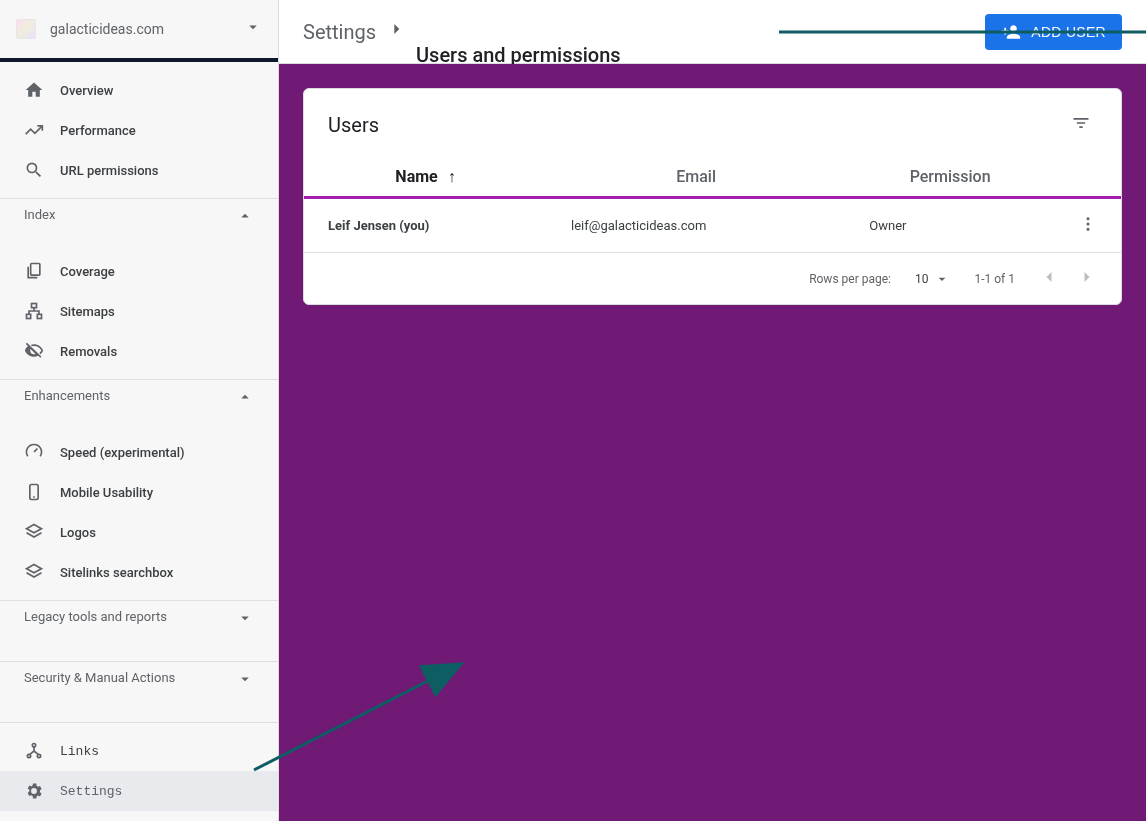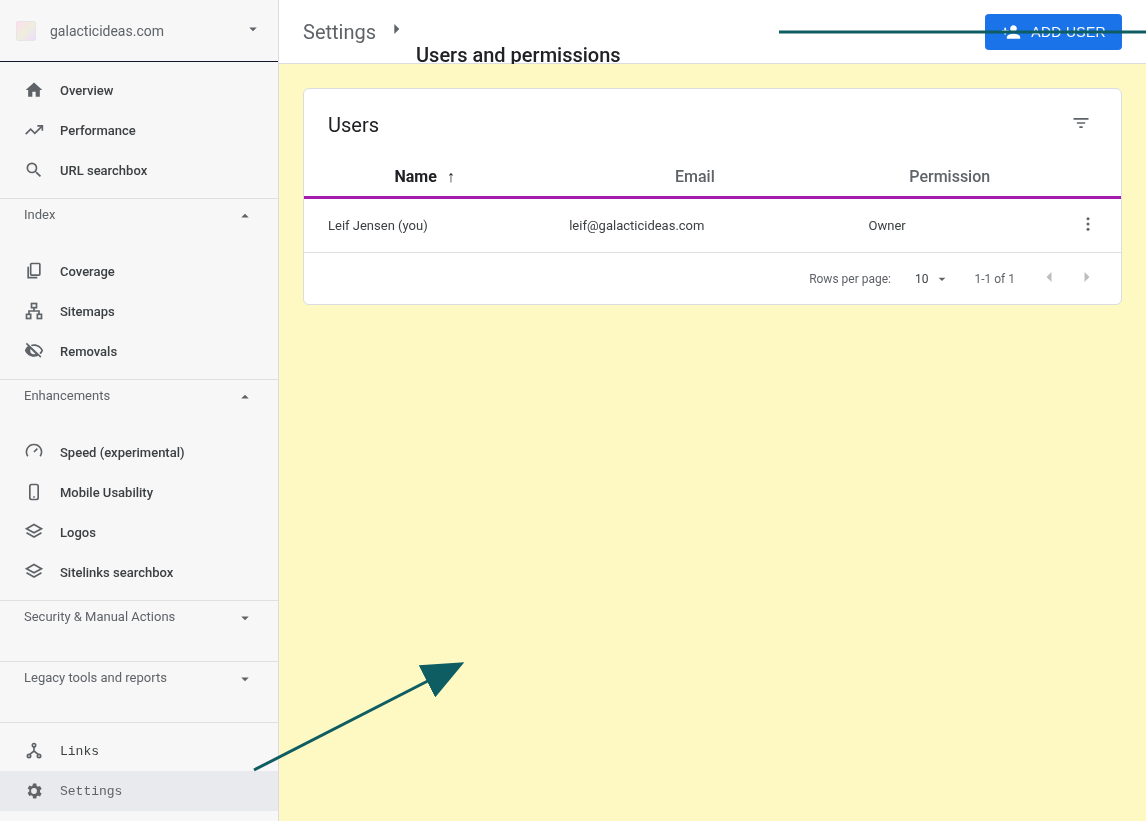--- a/index.html
+++ b/index.html
@@ -1,21 +1,21 @@
 <!DOCTYPE html>
 <html><head>
 <meta charset="utf-8">
 <style>
   * { box-sizing: border-box; }
   html, body { margin:0; padding:0; width:1146px; height:821px; font-family: Roboto, Arial, sans-serif; background:#fff; color:#202124; }
   .app { display:flex; width:100%; height:100%; }
 
   
   .sidebar { width:279px; flex:0 0 279px; border-right:1px solid #dadce0; background:#f7f7f7; display:flex; flex-direction:column; overflow-y:auto; }
-  .site-picker { height:62px; display:flex; align-items:center; padding:0 16px; border-bottom:1px solid #0f172a; cursor:pointer; }
+  .site-picker { height:62px; display:flex; align-items:center; padding:0 16px; border-bottom:4px solid #0f172a; cursor:pointer; }
   .site-favicon { width:20px; height:20px; border:1px solid #e6e6e6; border-radius:2px; margin-right:14px; background:linear-gradient(135deg,#fde,#eed,#edf); }
   .site-name { flex:1; font-size:14px; color:#5f6368; }
   .site-caret { color:#5f6368; }
 
   .nav-group { padding:8px 0; border-bottom:1px solid #e0e0e0; }
   .nav-group.no-border { border-bottom:none;font-family:Liberation Mono, monospace; }
   .nav-heading { display:flex; height:44px; padding:0 24px; font-size:13px; color:#5f6368; cursor:pointer; }
   .nav-heading .label { flex:1; }
   .nav-item { display:flex; align-items:center; height:40px; padding:0 24px; font-size:13px; color:#3c4043; font-weight:500; cursor:pointer; }
   .nav-item.selected { background:#e8eaed; color:#5f6368; }
@@ -25,33 +25,33 @@
   
   .main { flex:1; display:flex; flex-direction:column; background:#fff; position:relative; }
   .topbar { height:64px; border-bottom:1px solid #dadce0; display:flex; align-items:center; padding:0 24px; }
   .breadcrumb { display:flex; align-items:center; font-size:20px; }
   .bc-parent { color:#5f6368; font-weight:400; }
   .bc-sep { margin:0 10px; color:#5f6368; }
   .bc-current { color:#202124; font-weight:500;margin-top:47px; }
   .add-user-btn { margin-left:auto; background:#1a73e8; color:#fff; border:none; border-radius:4px; height:36px; padding:0 16px; font-size:14px; font-weight:500; letter-spacing:.3px; display:flex; align-items:center; cursor:pointer; }
   .add-user-btn svg { width:20px; height:20px; margin-right:10px; }
 
-  .content { padding:24px; background:#fef9c3; flex:1; }
+  .content { padding:24px; background:#701a75; flex:1; }
   .card { background:#fff; border:1px solid #dadce0; border-radius:6px; }
   .card-header { display:flex; align-items:center; padding:18px 24px 6px 24px; }
   .card-title { font-size:20px; color:#202124; flex:1; }
   .filter-btn { color:#5f6368; cursor:pointer; padding:6px; }
   .filter-btn svg { width:20px; height:20px; }
 
   table.users { width:100%; border-collapse:collapse; }
   table.users th { text-align:center; font-size:16px; font-weight:500; color:#5f6368; padding:18px 24px 10px 24px; border-bottom:3px solid #a21caf; }
   table.users th.name-col { color:#202124; font-weight:700; }
   .sort-icon { margin-left:6px; color:#202124; }
   table.users td { font-size:13px; color:#3c4043; padding:16px 24px; border-bottom:1px solid #e0e0e0; }
-  td.name-cell { font-weight:400; }
+  td.name-cell { font-weight:700; }
   td.actions-cell { text-align:right; width:48px; }
   .kebab { color:#5f6368; cursor:pointer; display:inline-flex; }
   .kebab svg { width:18px; height:18px; }
 
   .pager { display:flex; align-items:center; justify-content:flex-end; padding:14px 24px; font-size:12px; color:#5f6368; gap:24px; }
   .rpp-select { display:flex; align-items:center; gap:6px; cursor:pointer; color:#3c4043; }
   .pager-nav { display:flex; gap:18px; }
   .pager-chevron { color:#bdbdbd; cursor:pointer; }
   .pager-chevron svg { width:20px; height:20px; }
 
@@ -92,21 +92,21 @@
             </svg>
           </span>
         <span>Performance</span>
       </div>
       <div class="nav-item">
         <span class="nav-icon">
             <svg viewBox="0 0 24 24" fill="currentColor">
               <path d="M15.5 14h-.79l-.28-.27A6.471 6.471 0 0016 9.5 6.5 6.5 0 109.5 16c1.61 0 3.09-.59 4.23-1.57l.27.28v.79l5 4.99L20.49 19l-4.99-5zm-6 0C7.01 14 5 11.99 5 9.5S7.01 5 9.5 5 14 7.01 14 9.5 11.99 14 9.5 14z"></path>
             </svg>
           </span>
-        <span>URL searchbox</span>
+        <span>URL permissions</span>
       </div>
     </div>
 
     <div class="nav-group">
       <div class="nav-heading">
         <span class="label">Index</span>
         <span><svg viewBox="0 0 24 24" width="18" height="18" fill="#5f6368">
               <path d="M7 14l5-5 5 5z"></path>
             </svg></span>
       </div>
@@ -181,30 +181,30 @@
               <polygon points="12,3 21,8 12,13 3,8"></polygon>
               <polyline points="3,13 12,18 21,13"></polyline>
             </svg>
           </span>
         <span>Sitelinks searchbox</span>
       </div>
     </div>
 
     <div class="nav-group">
       <div class="nav-heading">
-        <span class="label">Security &amp; Manual Actions</span>
+        <span class="label">Legacy tools and reports</span>
         <span><svg viewBox="0 0 24 24" width="18" height="18" fill="#5f6368">
               <path d="M7 10l5 5 5-5z"></path>
             </svg></span>
       </div>
     </div>
 
     <div class="nav-group">
       <div class="nav-heading">
-        <span class="label">Legacy tools and reports</span>
+        <span class="label">Security &amp; Manual Actions</span>
         <span><svg viewBox="0 0 24 24" width="18" height="18" fill="#5f6368">
               <path d="M7 10l5 5 5-5z"></path>
             </svg></span>
       </div>
     </div>
 
     <div class="nav-group no-border">
       <div class="nav-item">
         <span class="nav-icon">
             <svg viewBox="0 0 24 24" fill="none" stroke="currentColor" stroke-width="2">

